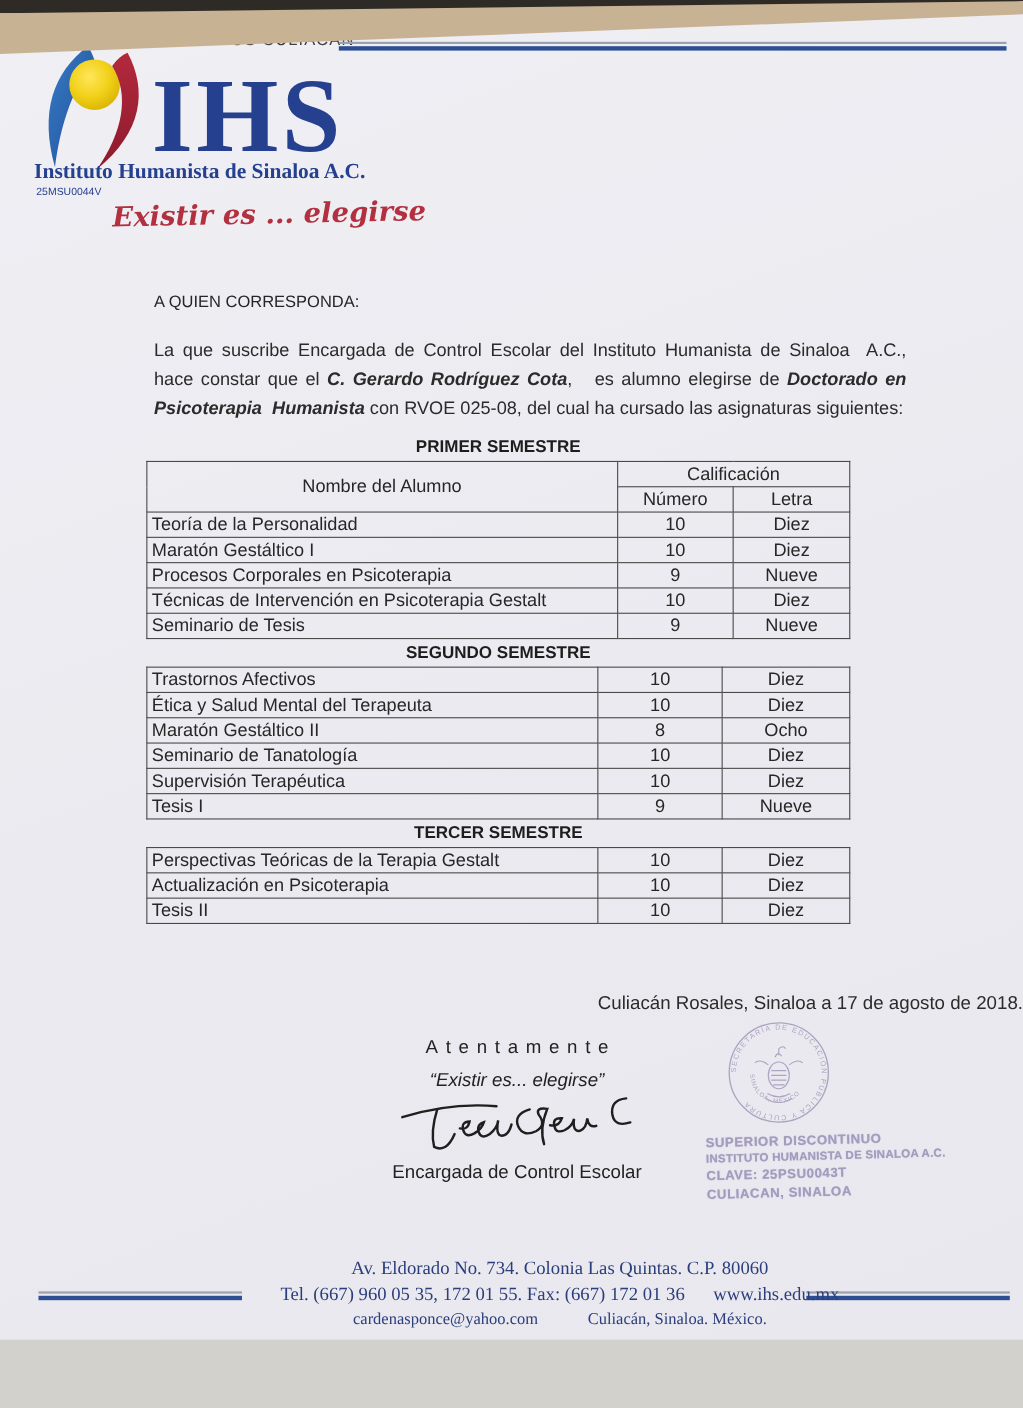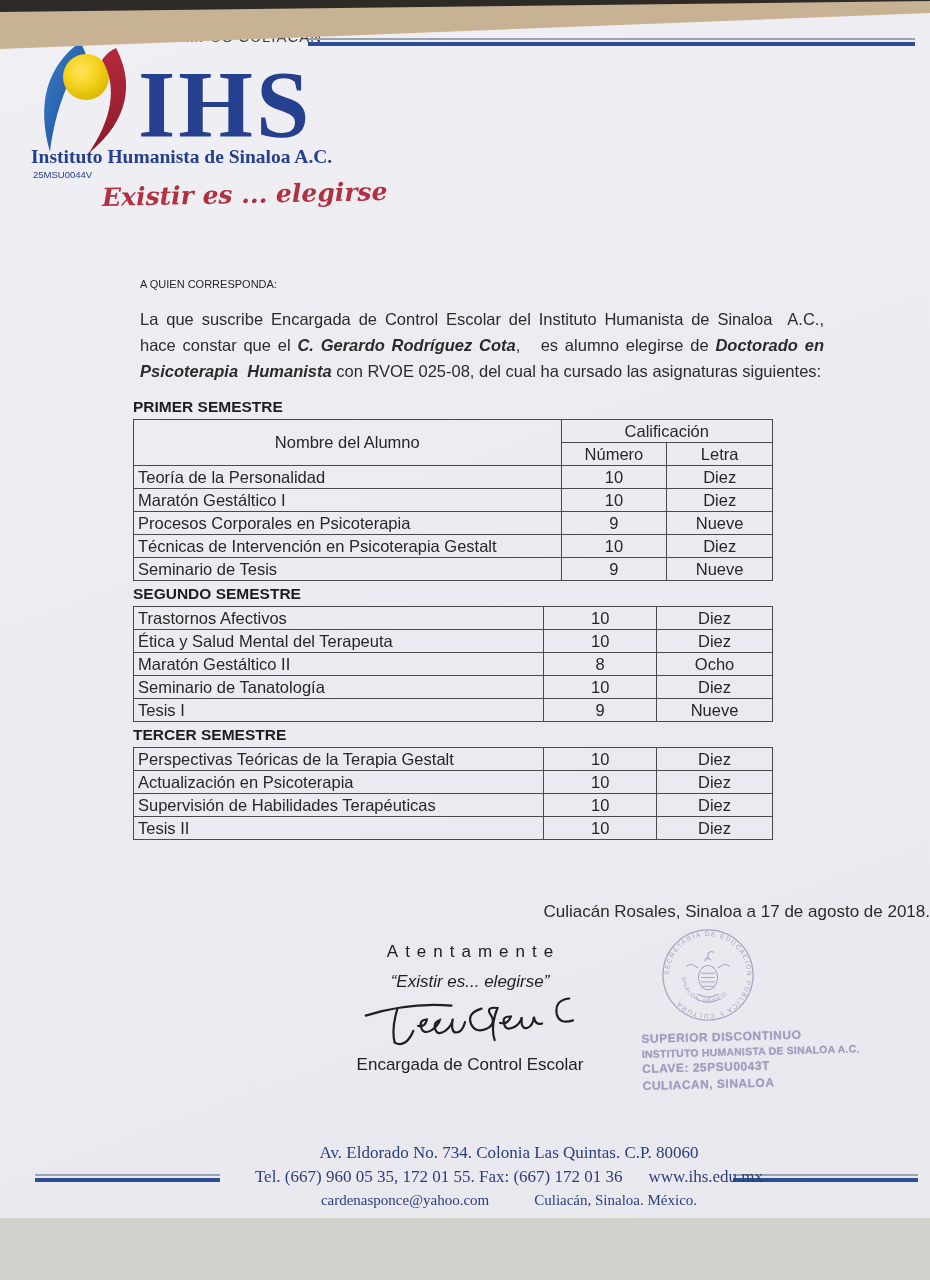--- a/index.html
+++ b/index.html
@@ -23,28 +23,28 @@
   .logo-svg{position:absolute;left:28px;top:40px;}
   .acronym{position:absolute;left:138px;top:57px;font-family:"Liberation Serif",serif;
            font-weight:bold;font-size:96px;line-height:1;color:#24408e;letter-spacing:3px;}
   .inst-name{position:absolute;left:31px;top:146px;font-family:"Liberation Serif",serif;
              font-weight:bold;font-size:19.5px;color:#24408e;}
   .reg-code{position:absolute;left:33px;top:169px;font-size:9.5px;color:#24408e;}
   .slogan{position:absolute;left:102px;top:180px;font-family:"DejaVu Serif",serif;
           font-style:italic;font-weight:bold;font-size:25px;color:#b2303f;transform:rotate(-1.2deg);}
 
   
-  .salutation{position:absolute;left:140px;top:266px;font-size:11px;color:#262626;margin-top:12px;}
+  .salutation{position:absolute;left:140px;top:266px;font-size:15px;color:#262626;}
   .paragraph{position:absolute;left:140px;top:306px;width:684px;font-size:16.5px;
              line-height:1.58;color:#2b2b2b;text-align:justify;white-space:pre-wrap;}
   .paragraph b{font-style:italic;}
 
   
   .tables{position:absolute;left:133px;top:394px;width:640px;color:#272727;}
-  .sem-title{text-align:left;font-weight:bold;font-size:15.5px;margin:4px 0 3px 0;color:#1d1d1d;}
+  .sem-title{text-align:center;font-weight:bold;font-size:15.5px;margin:4px 0 3px 0;color:#1d1d1d;}
   table.grades{width:100%;border-collapse:collapse;table-layout:fixed;
                border:1.5px solid #3e3e3e;}
   table.grades td{border:1px solid #4a4a4a;height:22px;font-size:16.5px;
                   padding:0 4px;overflow:hidden;white-space:nowrap;}
   td.subj{text-align:left;padding-left:7px;width:65.5%;}
   td.num{text-align:center;width:17%;}
   td.let{text-align:center;width:17.5%;}
   td.hdr{text-align:center;}
 
   
@@ -173,42 +173,42 @@
               <td class="subj">Maratón Gestáltico II</td>
               <td class="num">8</td>
               <td class="let">Ocho</td>
             </tr>
         <tr>
               <td class="subj">Seminario de Tanatología</td>
               <td class="num">10</td>
               <td class="let">Diez</td>
             </tr>
         <tr>
+              <td class="subj">Supervisión Terapéutica</td>
+              <td class="num">10</td>
+              <td class="let">Diez</td>
+            </tr>
+        <tr>
               <td class="subj">Tesis I</td>
               <td class="num">9</td>
               <td class="let">Nueve</td>
             </tr>
       </tbody>
         </table>
 
       <div class="sem-title">TERCER SEMESTRE</div>
       <table class="grades">
         <tbody>
         <tr>
               <td class="subj">Perspectivas Teóricas de la Terapia Gestalt</td>
               <td class="num">10</td>
               <td class="let">Diez</td>
             </tr>
         <tr>
               <td class="subj">Actualización en Psicoterapia</td>
-              <td class="num">10</td>
-              <td class="let">Diez</td>
-            </tr>
-        <tr>
-              <td class="subj">Supervisión de Habilidades Terapéuticas</td>
               <td class="num">10</td>
               <td class="let">Diez</td>
             </tr>
         <tr>
               <td class="subj">Tesis II</td>
               <td class="num">10</td>
               <td class="let">Diez</td>
             </tr>
       </tbody>
         </table>

